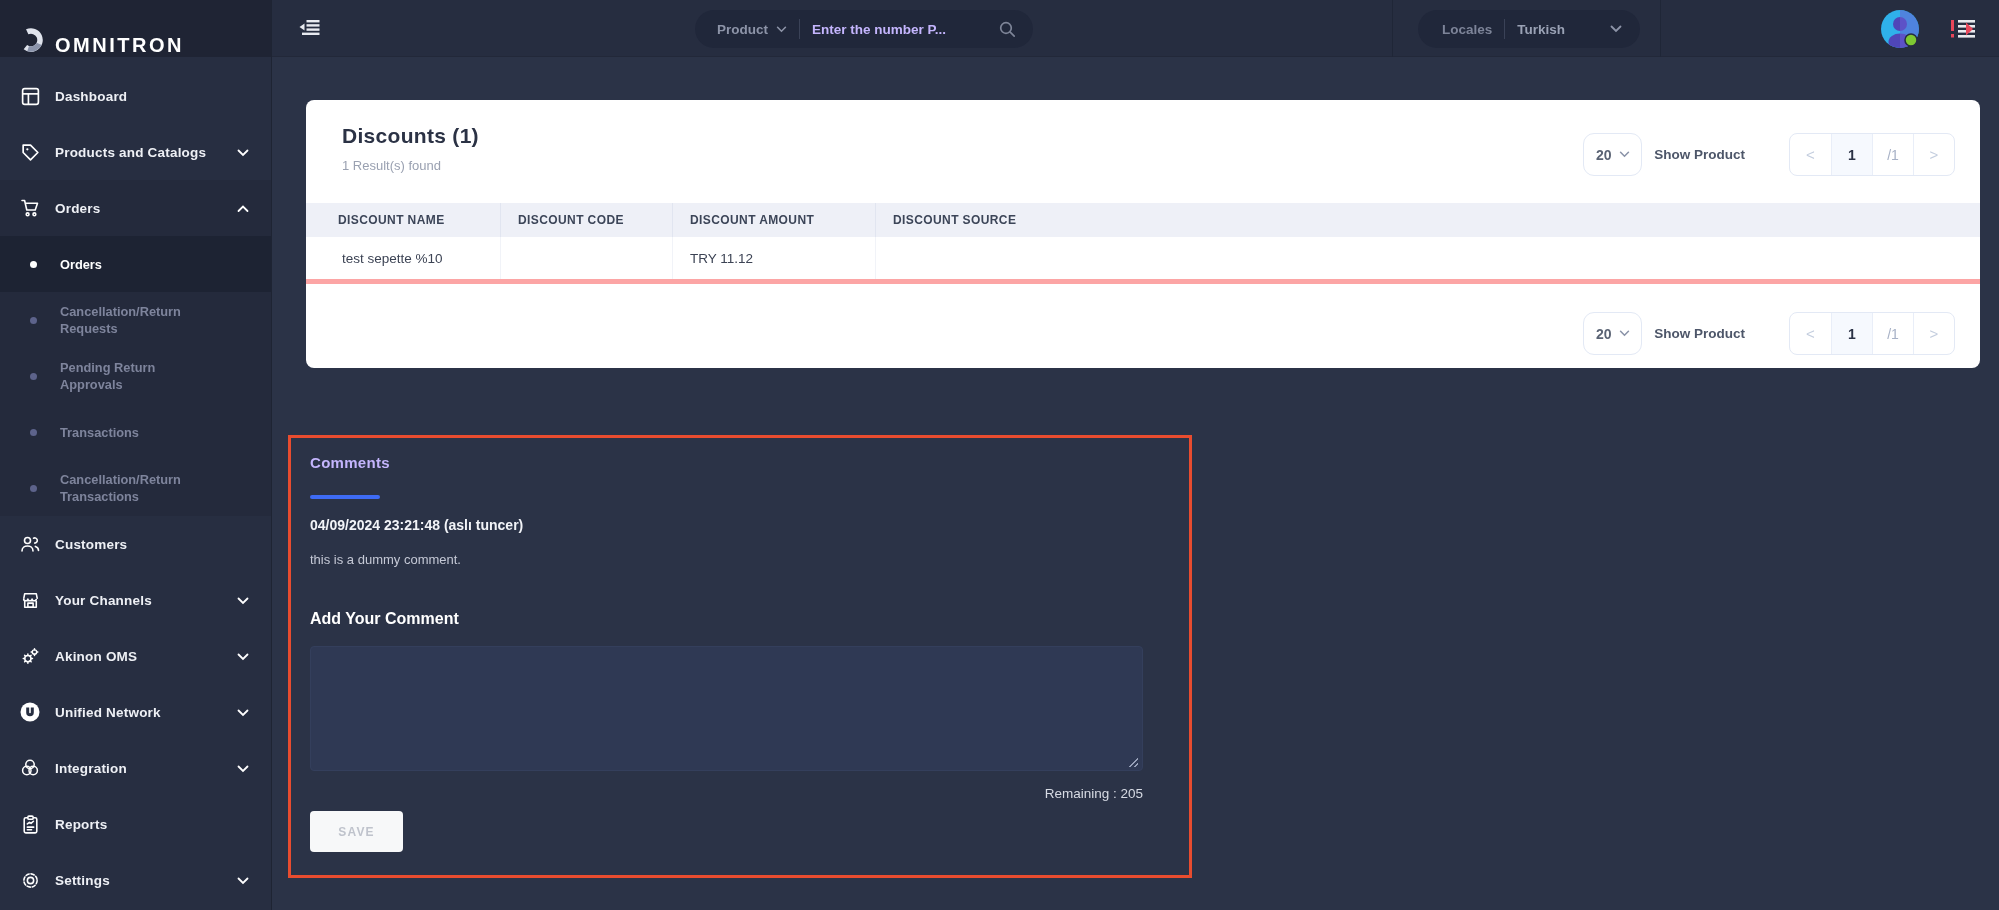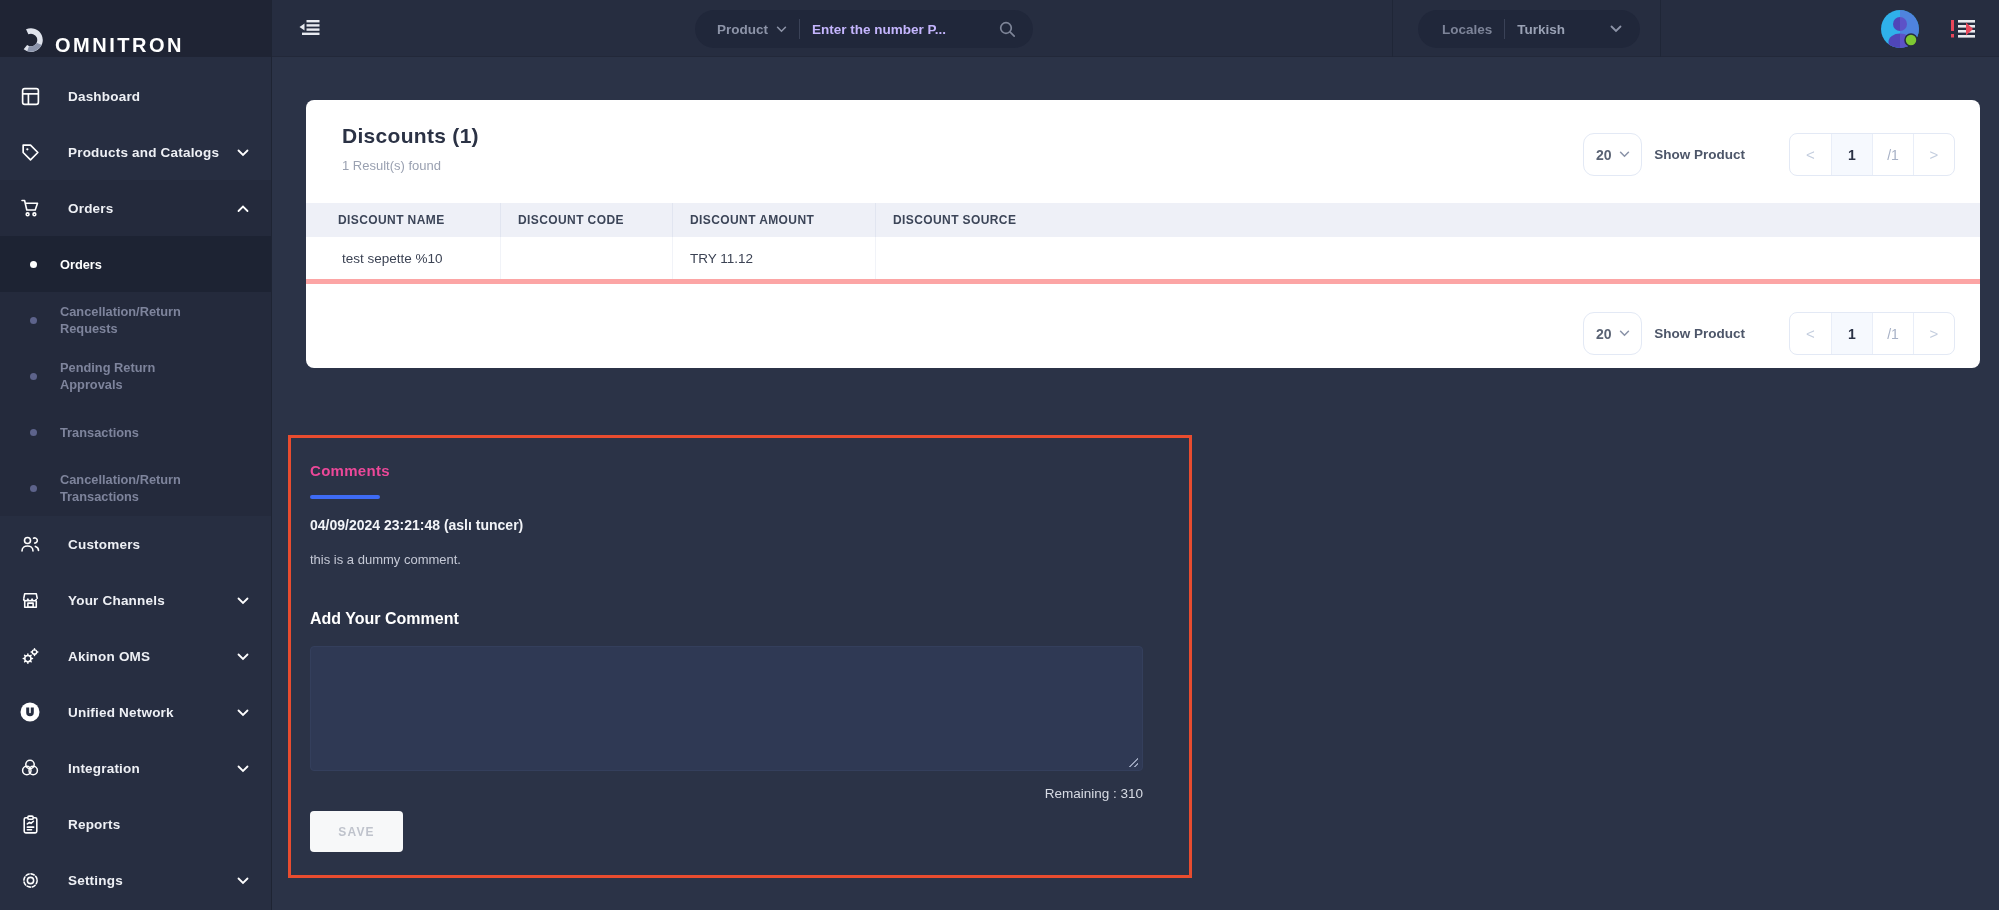--- a/index.html
+++ b/index.html
@@ -8,21 +8,21 @@
   .root { position:relative; width:1999px; height:910px; }
 
   
   .sidebar { position:absolute; left:0; top:0; width:272px; height:910px;
              background:#272e41; border-right:1px solid #1e2433; z-index:5; }
   .logo-area { height:57px; background:#1f2434; display:flex; align-items:flex-end; padding-left:18px; gap:11px; }
   .logo-text { color:#fff; font-size:20px; font-weight:bold; letter-spacing:2.5px; }
   .nav { padding-top:11px; display:flex; flex-direction:column; }
   .nav-item { height:56px; display:flex; align-items:center; padding:0 22px 0 18px; cursor:pointer; }
   .nav-item .ico { width:24px; display:flex; justify-content:center; flex:none; }
-  .nav-item .lbl { color:#eef0f5; font-size:13.5px; font-weight:bold; margin-left:26px; flex:1; letter-spacing:.2px; }
+  .nav-item .lbl { color:#eef0f5; font-size:13.5px; font-weight:bold; margin-left:13px; flex:1; letter-spacing:.2px; }
   .nav-item .chev { flex:none; }
   .nav-group { background:#242a3c; }
   .sub-item { min-height:56px; display:flex; align-items:center; padding:8px 22px 8px 30px; cursor:pointer; }
   .sub-item .dot { width:7px; height:7px; border-radius:50%; background:#5d638b; flex:none; }
   .sub-item .slbl { margin-left:23px; color:#7e849c; font-size:12.8px; font-weight:bold; line-height:17px; max-width:160px; }
   .sub-item.active { background:#1d2333; }
   .sub-item.active .dot { background:#ffffff; }
   .sub-item.active .slbl { color:#ffffff; }
 
   
@@ -66,21 +66,21 @@
   .tbl-head .th { display:flex; align-items:center; font-size:12px; font-weight:bold; color:#3c4558;
                   letter-spacing:.4px; padding-left:17px; border-left:1px solid #e1e5f0; }
   .tbl-head .th:first-child { border-left:none; padding-left:32px; }
   .tbl-row { display:grid; grid-template-columns:194px 172px 203px 1fr; height:47px; border-bottom:5px solid #fca5a5; cursor:pointer; }
   .tbl-row .td { display:flex; align-items:center; font-size:13.5px; color:#3c4354; padding-left:17px; border-left:1px solid #f1f3f8; }
   .tbl-row .td:first-child { border-left:none; padding-left:36px; }
 
   
   .comments { position:absolute; left:16px; top:378px; width:904px; height:443px;
               border:3px solid #e84c2f; background:#2b3347; }
-  .c-tab { position:absolute; left:19px; top:24px; color:#ec4899; font-size:15px; font-weight:bold; cursor:pointer; letter-spacing:.3px; }
+  .c-tab { position:absolute; left:19px; top:16px; color:#c4b5fd; font-size:15px; font-weight:bold; cursor:pointer; letter-spacing:.3px; }
   .c-underline { position:absolute; left:19px; top:57px; width:70px; height:4px; background:#3e6bf4; border-radius:2px; }
   .c-meta { position:absolute; left:19px; top:79px; color:#f2f4f8; font-size:14px; font-weight:bold; }
   .c-text { position:absolute; left:19px; top:114px; color:#c5c9d6; font-size:13px; }
   .c-add { position:absolute; left:19px; top:172px; color:#ffffff; font-size:16px; font-weight:bold; }
   .c-area { position:absolute; left:19px; top:208px; width:833px; height:125px; background:#2f3954;
             border:1px solid #343f5c; border-radius:4px; resize:none; outline:none; }
   .c-resize { position:absolute; left:836px; top:318px; width:11px; height:11px;
               background:repeating-linear-gradient(-45deg, transparent 0 2px, #97a0b8 2px 3.5px);
               clip-path:polygon(100% 0, 100% 100%, 0 100%); pointer-events:none; }
   .c-remaining { position:absolute; left:19px; top:348px; width:833px; text-align:right; color:#d7dbe4; font-size:13.5px; }
@@ -422,18 +422,18 @@
     </section>
 
     <section class="comments">
       <span class="c-tab">Comments</span>
       <span class="c-underline"></span>
       <div class="c-meta">04/09/2024 23:21:48 (aslı tuncer)</div>
       <div class="c-text">this is a dummy comment.</div>
       <div class="c-add">Add Your Comment</div>
       <textarea class="c-area" style=""></textarea>
       <span class="c-resize"></span>
-      <div class="c-remaining">Remaining : 310</div>
+      <div class="c-remaining">Remaining : 205</div>
       <button class="c-save">SAVE</button>
     </section>
 
   </main>
 </div>
 
 </body></html>

